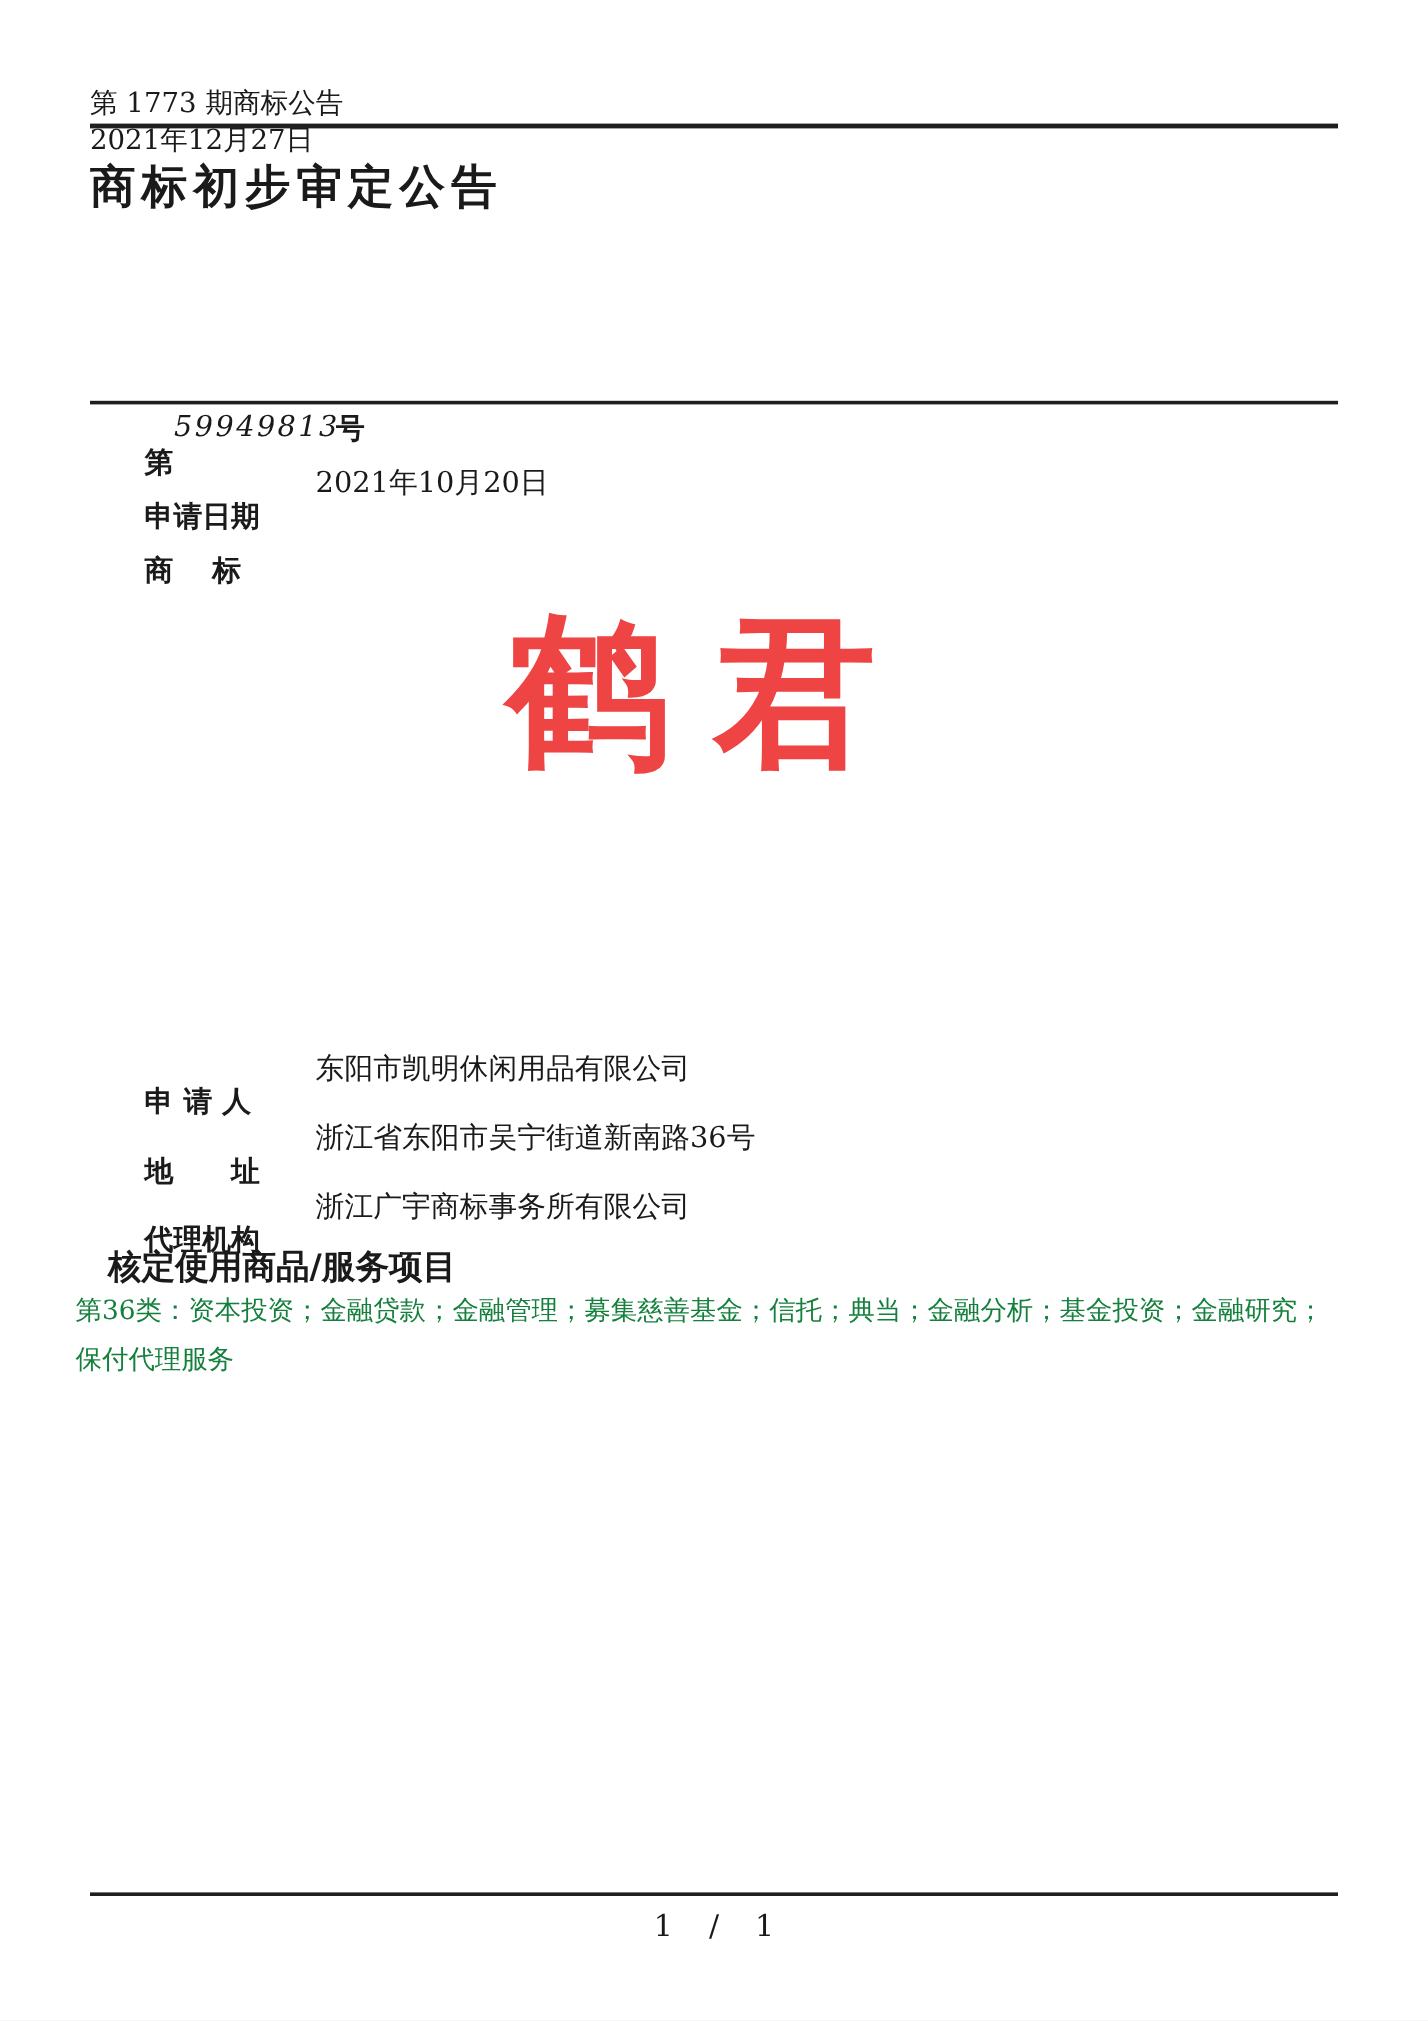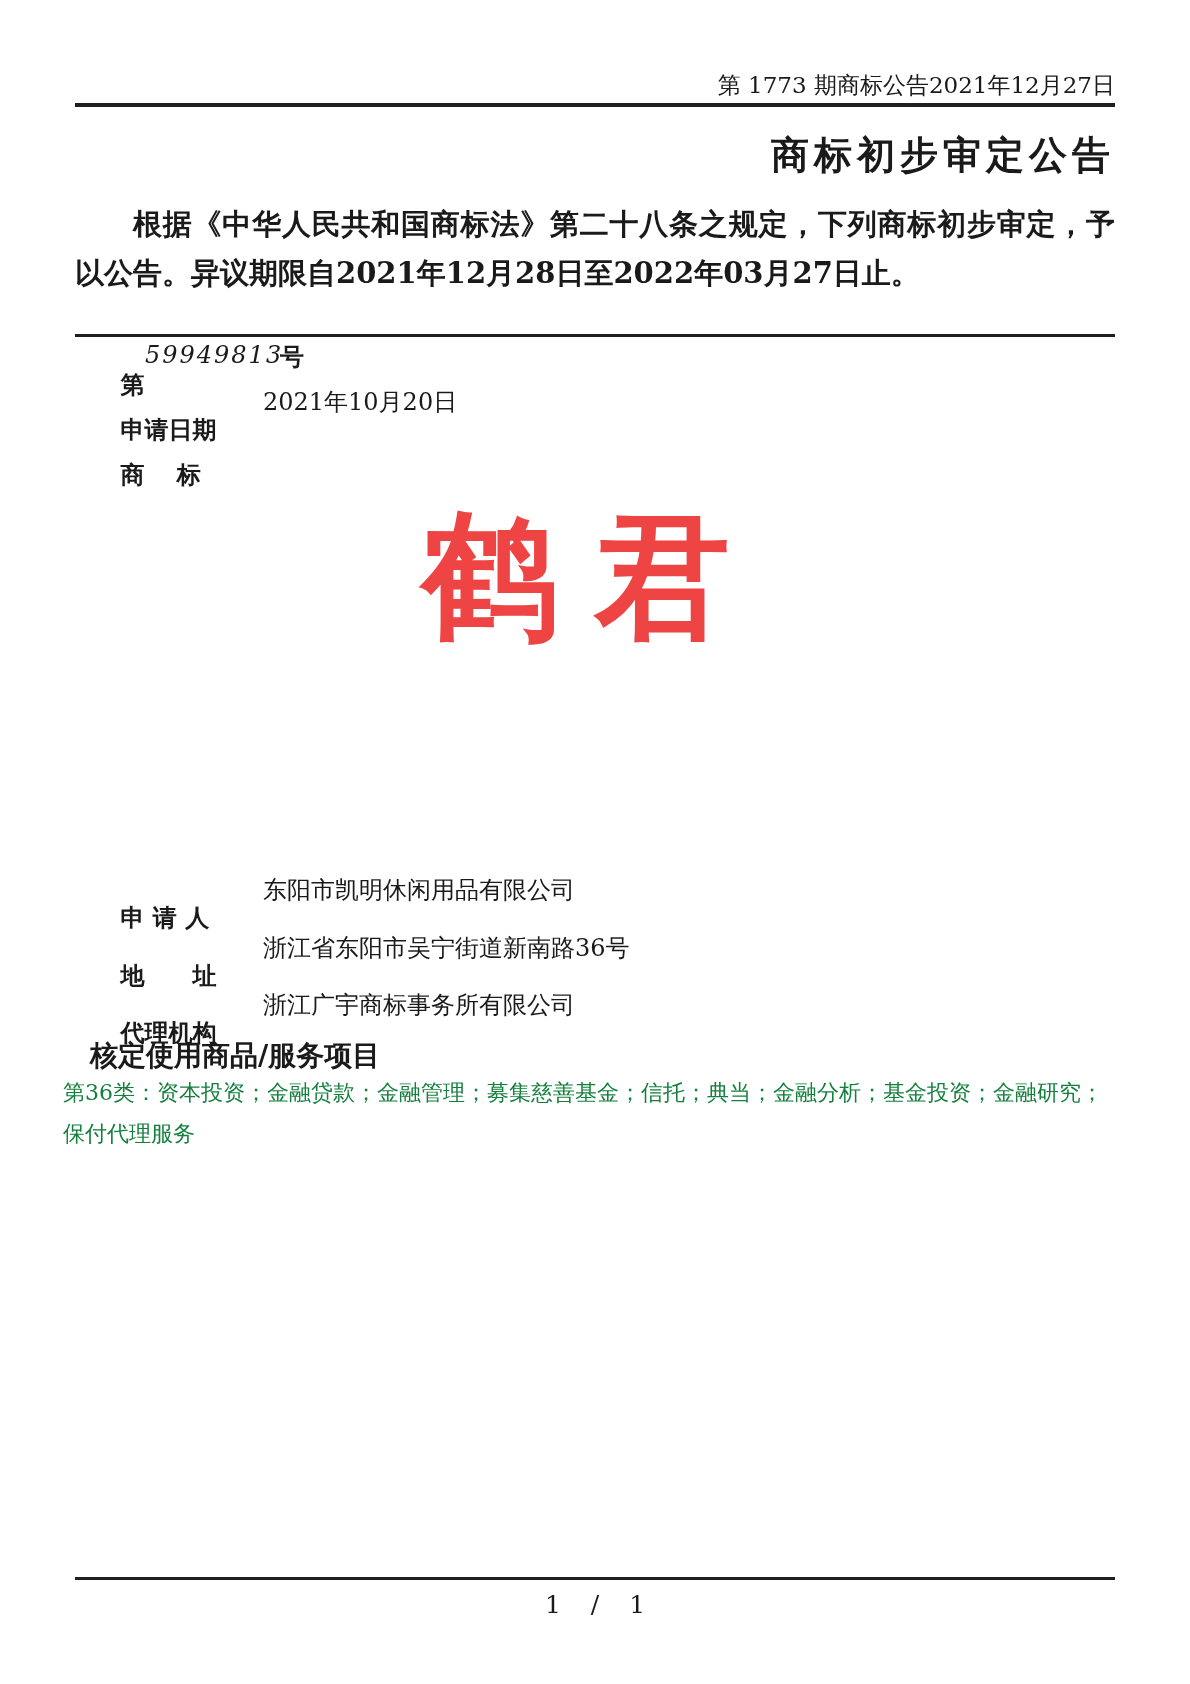--- a/index.html
+++ b/index.html
@@ -22,25 +22,26 @@
   }
   .rule-header { top: 103px; height: 4px; }
   .rule-body   { top: 334px; height: 3px; }
   .rule-footer { top: 1577px; height: 3px; }
 
   .header-row {
     position: absolute;
     top: 70px; left: 75px; width: 1040px;
     display: flex; justify-content: flex-end; align-items: baseline;
     font-size: 23px;
+    flex-direction: column;
   }
   .doc-title {
     position: absolute;
     top: 130px; left: 75px; width: 1040px;
-    text-align: right;
+    text-align: left;
     font-size: 38px; font-weight: bold;
     letter-spacing: 5px;
   }
   .notice-para {
     position: absolute;
     top: 200px; left: 75px; width: 1040px;
     font-size: 29px; font-weight: bold;
     line-height: 49px;
     text-indent: 58px;
     text-align: justify;
@@ -104,21 +105,20 @@
 <div class="page">
 
   <div class="header-row">
     <span>第 1773 期商标公告</span>
     <span>2021年12月27日</span>
   </div>
   <div class="rule rule-header"></div>
 
   <div class="doc-title">商标初步审定公告</div>
 
-  <div class="notice-para">根据《中华人民共和国商标法》第二十八条之规定，下列商标初步审定，予以公告。异议期限自2021年12月28日至2022年03月27日止。</div>
 
   <div class="rule rule-body"></div>
 
   <div class="field-row row-number">
     <span class="field-label">第</span>
     <span class="num-value">59949813</span>
     <span class="field-label num-suffix">号</span>
   </div>
 
   <div class="field-row row-date party-row">

